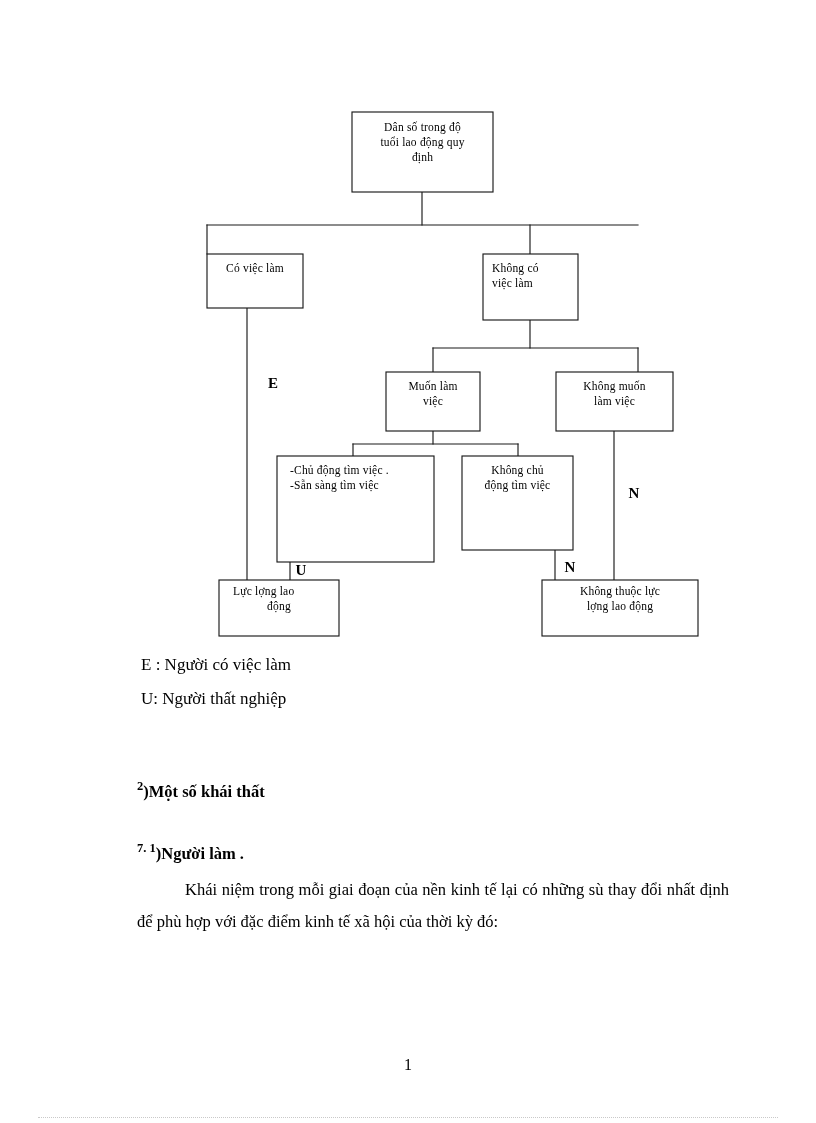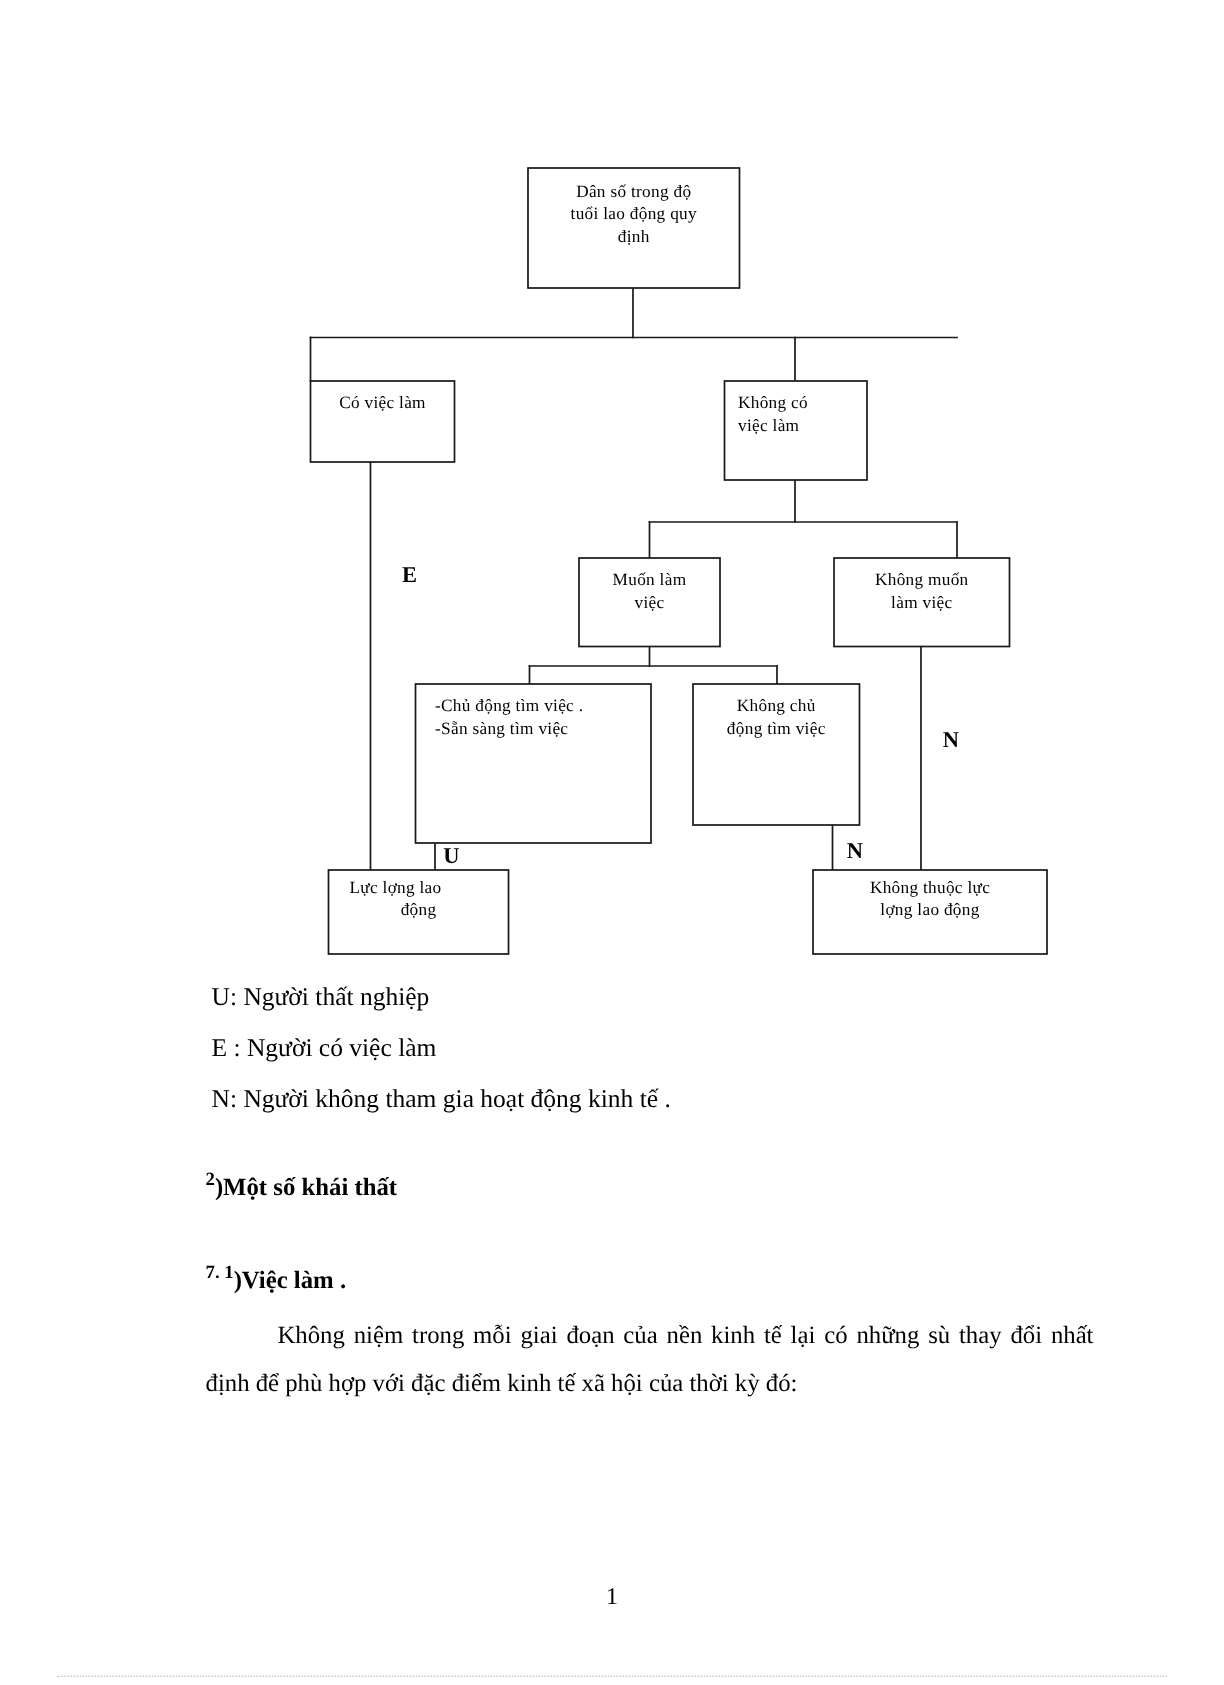--- a/index.html
+++ b/index.html
@@ -193,28 +193,27 @@
 
       <text class="edge-label" x="273" y="388">E</text>
       <text class="edge-label" x="301" y="575">U</text>
       <text class="edge-label" x="634" y="498">N</text>
       <text class="edge-label" x="570" y="572">N</text>
 
     </svg>
   </div>
 
   <div class="legend">
+    <div class="legend-line">E : Người có việc làm</div>
     <div class="legend-line">U: Người thất nghiệp</div>
-    <div class="legend-line">E : Người có việc làm</div>
-    <div class="legend-line">N: Người không tham gia hoạt động kinh tế .</div>
   </div>
 
   <div class="heading" id="heading-concepts"><span class="sup">2</span><span>)Một số khái thất</span></div>
 
-  <div class="heading" id="heading-jobs"><span class="sup">7. 1</span><span>)Việc làm .</span></div>
-
-  <div class="body-para">Không niệm trong mỗi giai đoạn của nền kinh tế lại có những sù thay đổi nhất định để phù hợp với đặc điểm kinh tế xã hội của thời kỳ đó:</div>
+  <div class="heading" id="heading-jobs"><span class="sup">7. 1</span><span>)Người làm .</span></div>
+
+  <div class="body-para">Khái niệm trong mỗi giai đoạn của nền kinh tế lại có những sù thay đổi nhất định để phù hợp với đặc điểm kinh tế xã hội của thời kỳ đó:</div>
 
   <div class="page-number">1</div>
 
   <div class="footer-rule"></div>
 
 </div>
 
 </body></html>

